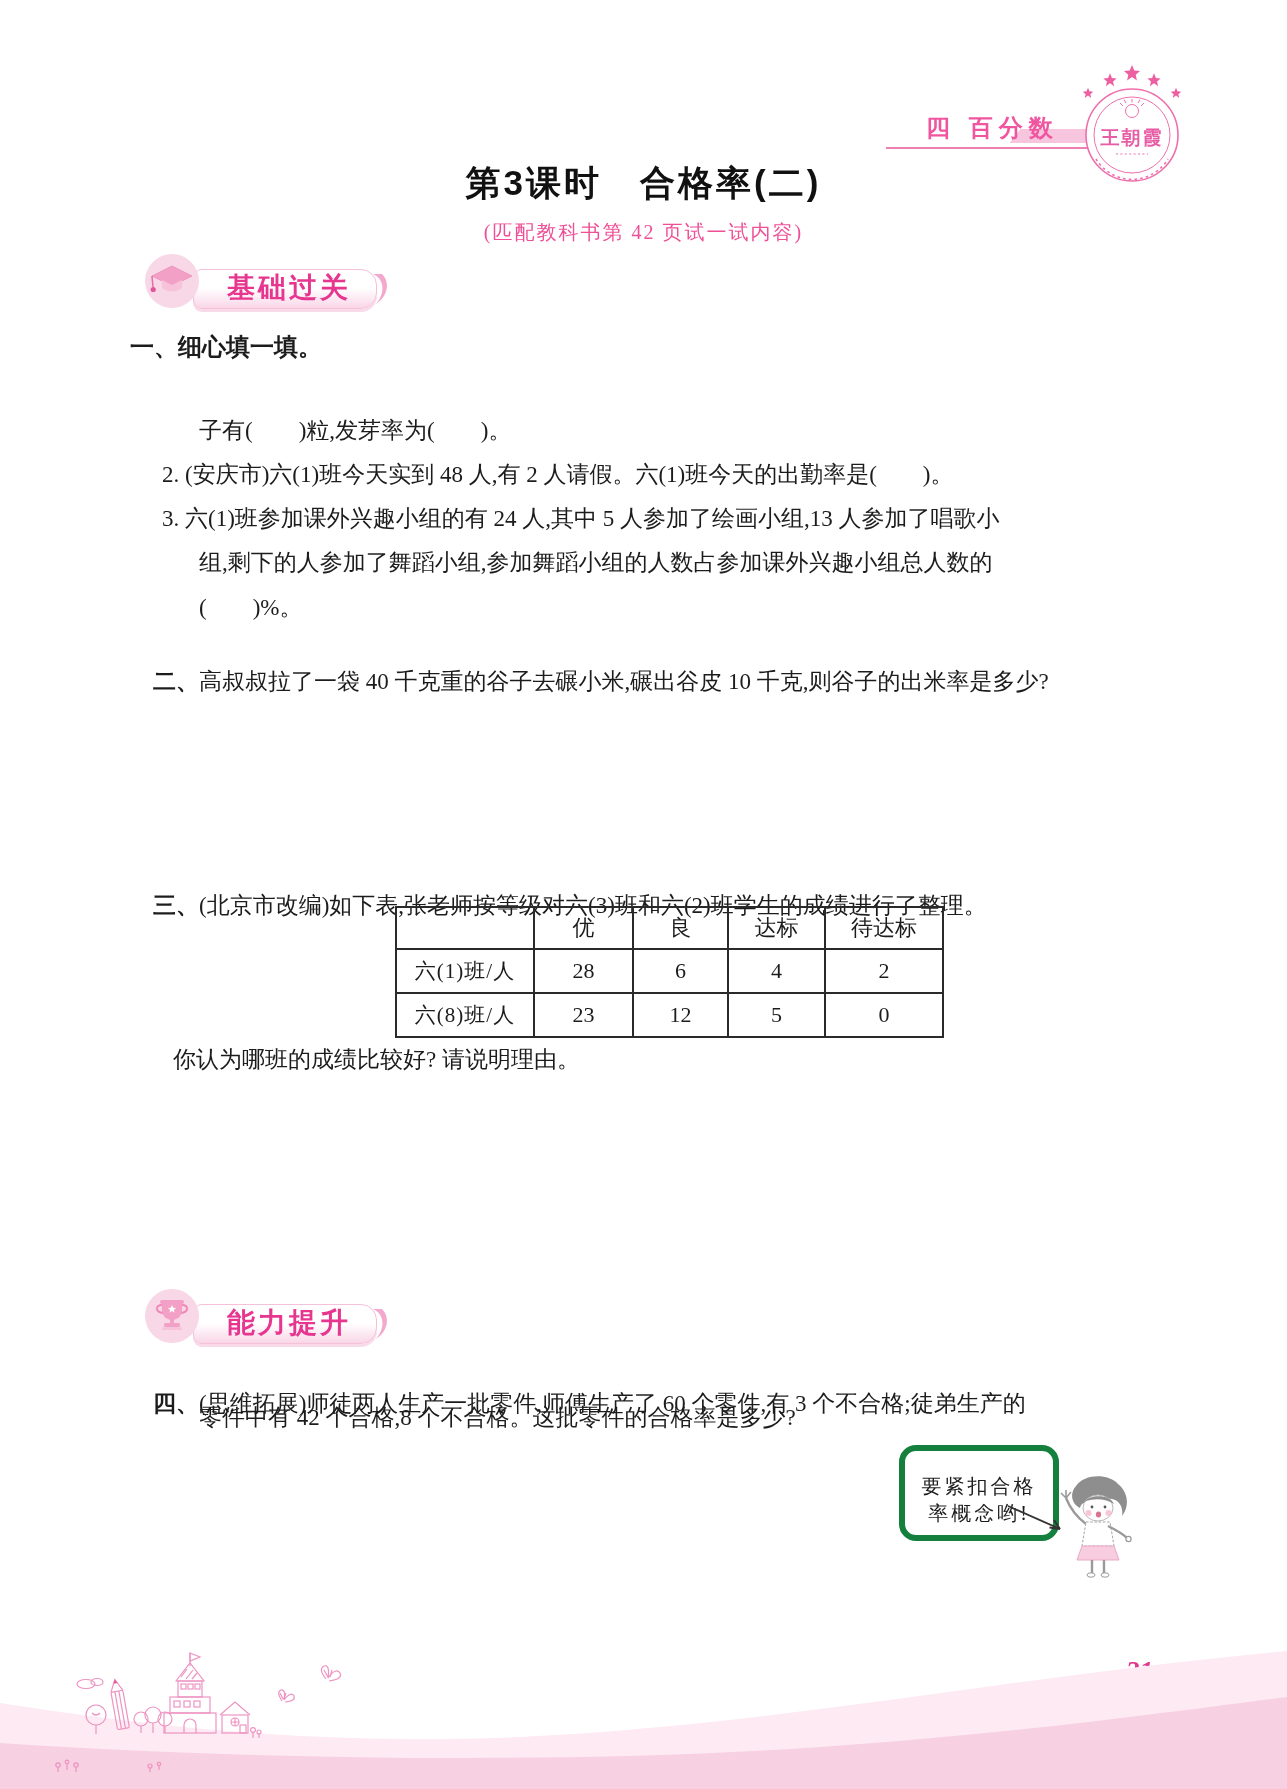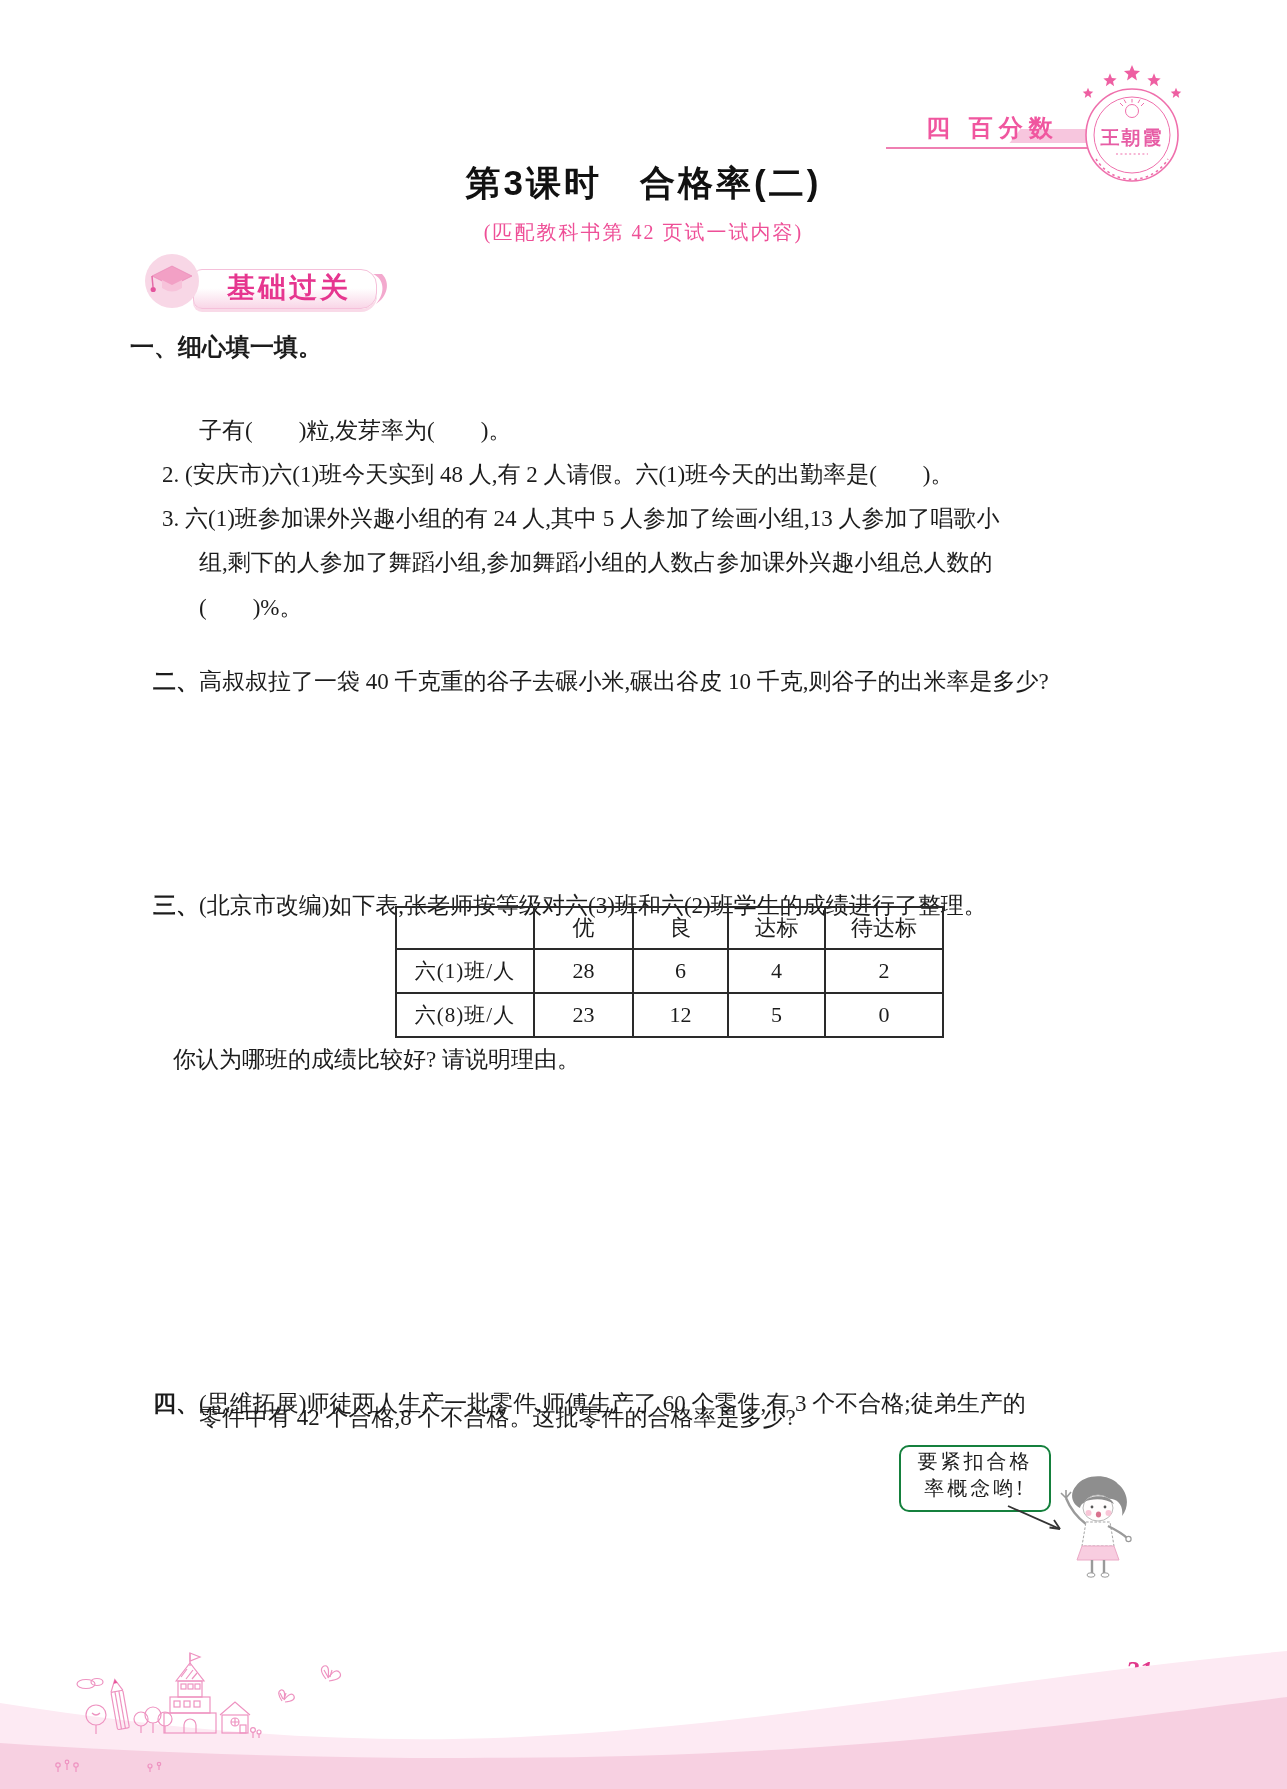--- a/index.html
+++ b/index.html
@@ -24,22 +24,22 @@
   .badge .icon-circle{position:absolute;left:0;top:0;width:54px;height:54px;border-radius:50%;
                background:#f8d7e6;}
   .badge .label{position:absolute;left:66px;top:20px;font-family:"Liberation Sans",sans-serif;
                font-weight:700;font-size:28px;line-height:1;color:#e6368f;letter-spacing:3px;margin-left:16px;}
   .score-table{border-collapse:collapse;font-size:22px;text-align:center;}
   .score-table td{border:2px solid #2a2a2a;padding:0;}
   .score-table .lbl{width:136px;font-size:21px;letter-spacing:1px;}
   .score-table .c1{width:97px;} .score-table .c2{width:93px;}
   .score-table .c3{width:95px;} .score-table .c4{width:116px;}
   .score-table .hrow td{height:40px;} .score-table .drow td{height:42px;}
-  .hint-bubble{width:148px;height:62px;background:#fff;border:2px solid #15803d;border-radius:10px;
-               text-align:center;padding-top:1px;box-sizing:content-box;}
+  .hint-bubble{width:148px;height:62px;background:#fff;border:6px solid #15803d;border-radius:17px;
+               text-align:center;padding-top:22px;box-sizing:content-box;}
   .hint-bubble div{font-size:20px;letter-spacing:3px;line-height:27px;}
   .page-num{font-size:27px;font-weight:700;font-style:italic;color:#e1388b;
             font-family:"Liberation Serif",serif;}
 </style>
 </head>
 <body>
 
 <div class="page">
 
   <div class="abs swoosh" style="left:1015px;top:129px;width:95px;height:14px;"></div>
@@ -125,20 +125,38 @@
       <td>23</td>
       <td>12</td>
       <td>5</td>
       <td>0</td>
     </tr>
   </tbody>
     </table>
 
   <div class="abs body-line" style="left:173px;top:1046px;">你认为哪班的成绩比较好? 请说明理由。</div>
 
+  <div class="abs badge" style="left:145px;top:1289px;">
+    <div class="pill"></div>
+    <svg class="abs" style="left:226px;top:20px;" width="20" height="32" viewBox="0 0 20 32">
+      <path d="M2,0 C13,5 15,18 5,30 C16,23 20,9 11,0 Z" fill="#f3a9ce"></path>
+    </svg>
+    <div class="icon-circle">
+      <svg class="abs" style="left:7px;top:10px;" width="40" height="34" viewBox="0 0 40 34">
+        <rect x="8" y="1" width="24" height="4" rx="2" fill="#f2a0c5"></rect>
+        <path d="M10,4 H30 V12 A10,9 0 0 1 10,12 Z" fill="#f2a0c5"></path>
+        <path d="M10,6 C3,6 3,13 11,14 M30,6 C37,6 37,13 29,14" stroke="#ef8aba" stroke-width="2" fill="none"></path>
+        <polygon points="0,-3.4 1,-1.05 3.4,-0.8 1.55,0.8 2.1,3.15 0,1.65 -2.1,3.15 -1.55,0.8 -3.4,-0.8 -1,-1.05" transform="translate(20,10) scale(1.2)" fill="#ffffff"></polygon>
+        <rect x="18" y="20" width="4" height="4" fill="#f2a0c5"></rect>
+        <rect x="12" y="24" width="16" height="4" rx="1.5" fill="#f2a0c5"></rect>
+        <rect x="10" y="28" width="20" height="3" rx="1.5" fill="#f7c3da"></rect>
+      </svg>
+    </div>
+    <div class="label">能力提升</div>
+  </div>
 
   <div class="abs body-line" style="left:130px;top:1360px;">
     <span class="marker">四、</span><span class="src">(思维拓展)</span><span>师徒两人生产一批零件,师傅生产了 60 个零件,有 3 个不合格;徒弟生产的</span>
   </div>
   <div class="abs body-line" style="left:199px;top:1404px;">零件中有 42 个合格,8 个不合格。这批零件的合格率是多少?</div>
 
   <div class="abs hint-bubble" style="left:899px;top:1445px;">
     <div>要紧扣合格</div>
     <div>率概念哟!</div>
   </div>

